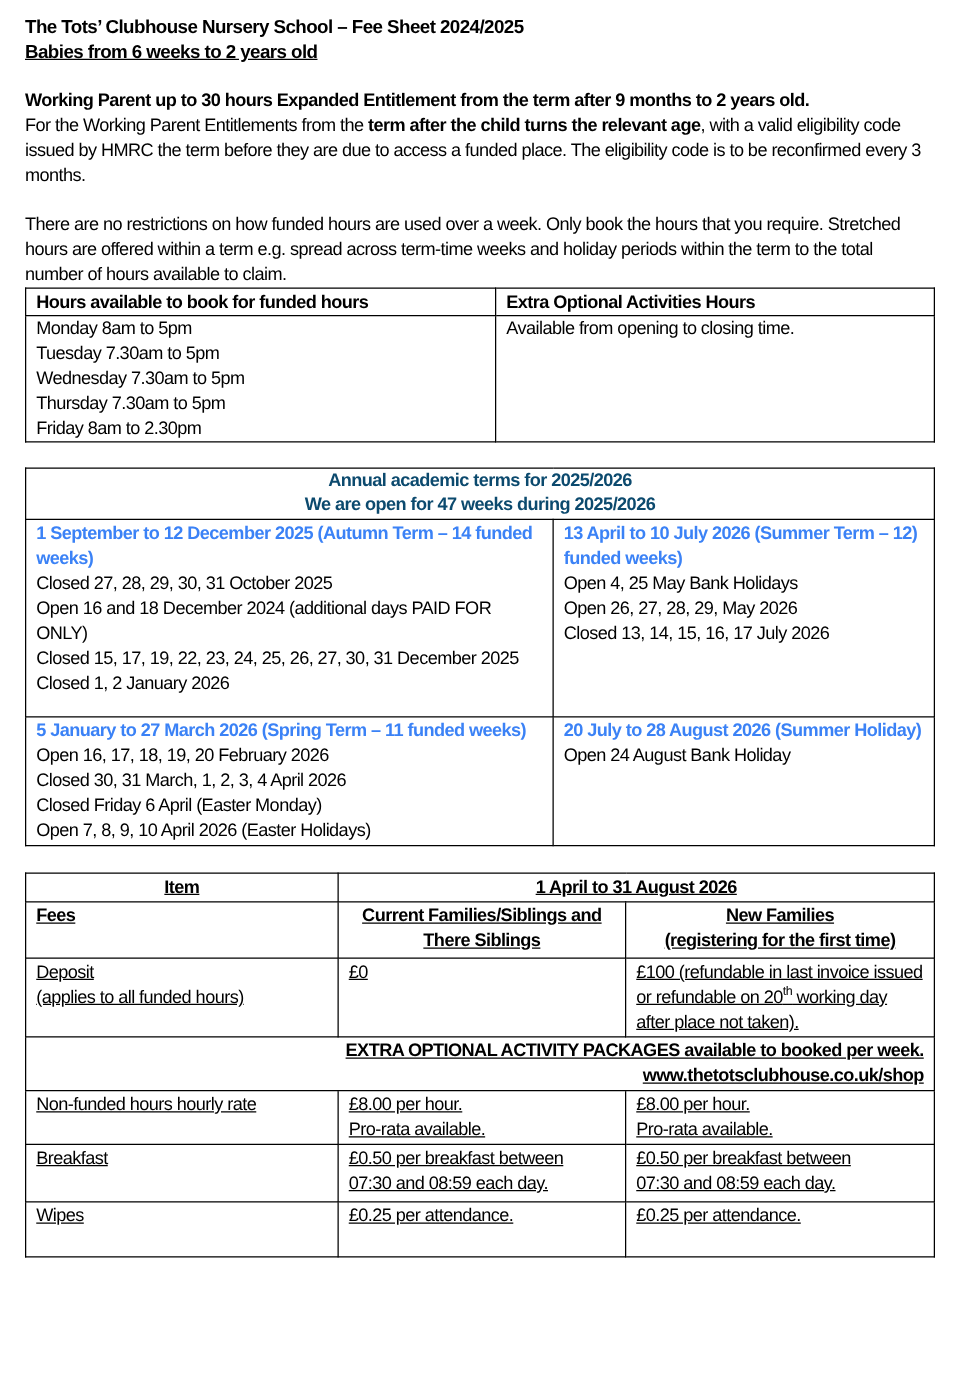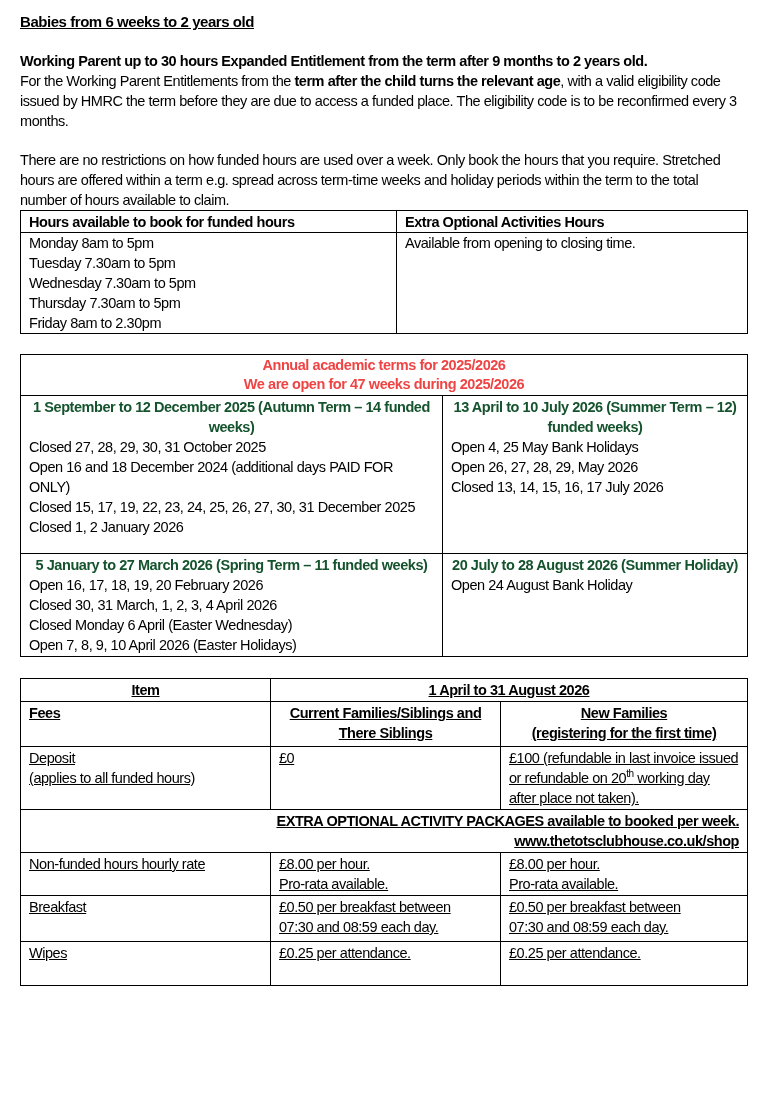--- a/index.html
+++ b/index.html
@@ -15,35 +15,36 @@
   .subtitle { font-weight: bold; font-size: 15px; line-height: 20px; text-decoration: underline; }
   .para { font-size: 14.5px; line-height: 20px; margin: 0; }
   .gap { height: 19px; }
   .bold { font-weight: bold; }
   table { border-collapse: collapse; width: 728px; }
   td, th { border: 1.5px solid #000; vertical-align: top; font-weight: normal; text-align: left; font-size: 14.5px; line-height: 20px; padding: 0 8px; }
   .t-hours { margin-top: 0; }
   .t-hours th { font-weight: bold; height: 22px; padding-top: 1px; }
   .t-hours td.days div { line-height: 20px; }
   .t-terms { margin-top: 20px; }
-  .t-terms th { text-align: center; font-weight: bold; color: #ef4444; line-height: 19px; padding-top: 1px; padding-bottom: 1px; }
+  .t-terms th { text-align: center; font-weight: bold; color: #0c4a6e; line-height: 19px; padding-top: 1px; padding-bottom: 1px; }
   .t-terms td { padding: 1px 8px; line-height: 20px; }
-  .t-terms .term-head { color: #14532d; font-weight: bold; text-align: center; }
+  .t-terms .term-head { color: #3b82f6; font-weight: bold; }
   .t-fees { margin-top: 21px; text-decoration: underline; }
   .t-fees .hdr { font-weight: bold; text-align: center; }
   .t-fees .hdr-left { font-weight: bold; }
   .t-fees td { padding: 1px 8px; }
   .center { text-align: right; }
   sup { font-size: 10px; line-height: 0; text-align: center; }
 </style>
 </head>
 <body>
 
 <div class="page cond">
 
+  <div class="title">The Tots’ Clubhouse Nursery School – Fee Sheet 2024/2025</div>
   <div class="subtitle">Babies from 6 weeks to 2 years old</div>
 
   <div class="gap"></div>
 
   <p class="para bold">Working Parent up to 30 hours Expanded Entitlement from the term after 9 months to 2 years old.</p>
   <p class="para"><span>For the Working Parent Entitlements from the </span><span class="bold">term after the child turns the relevant age</span><span>, with a valid eligibility code issued by HMRC the term before they are due to access a funded place. The eligibility code is to be reconfirmed every 3 months.</span></p>
 
   <div class="gap"></div>
 
   <p class="para">There are no restrictions on how funded hours are used over a week.  Only book the hours that you require. Stretched hours are offered within a term e.g. spread across term-time weeks and holiday periods within the term to the total number of hours available to claim.</p>
@@ -88,21 +89,21 @@
         <div>Open 4, 25 May Bank Holidays</div>
         <div>Open 26, 27, 28, 29, May 2026</div>
         <div>Closed 13, 14, 15, 16, 17 July 2026</div>
       </td>
     </tr>
     <tr>
       <td>
         <div class="term-head">5 January to 27 March 2026 (Spring Term – 11 funded weeks)</div>
         <div>Open 16, 17, 18, 19, 20 February 2026</div>
         <div>Closed 30, 31 March, 1, 2, 3, 4 April 2026</div>
-        <div>Closed Monday 6 April (Easter Wednesday)</div>
+        <div>Closed Friday 6 April (Easter Monday)</div>
         <div>Open 7, 8, 9, 10 April 2026 (Easter Holidays)</div>
       </td>
       <td>
         <div class="term-head">20 July to 28 August 2026 (Summer Holiday)</div>
         <div>Open 24 August Bank Holiday</div>
       </td>
     </tr>
   </tbody>
     </table>
 

